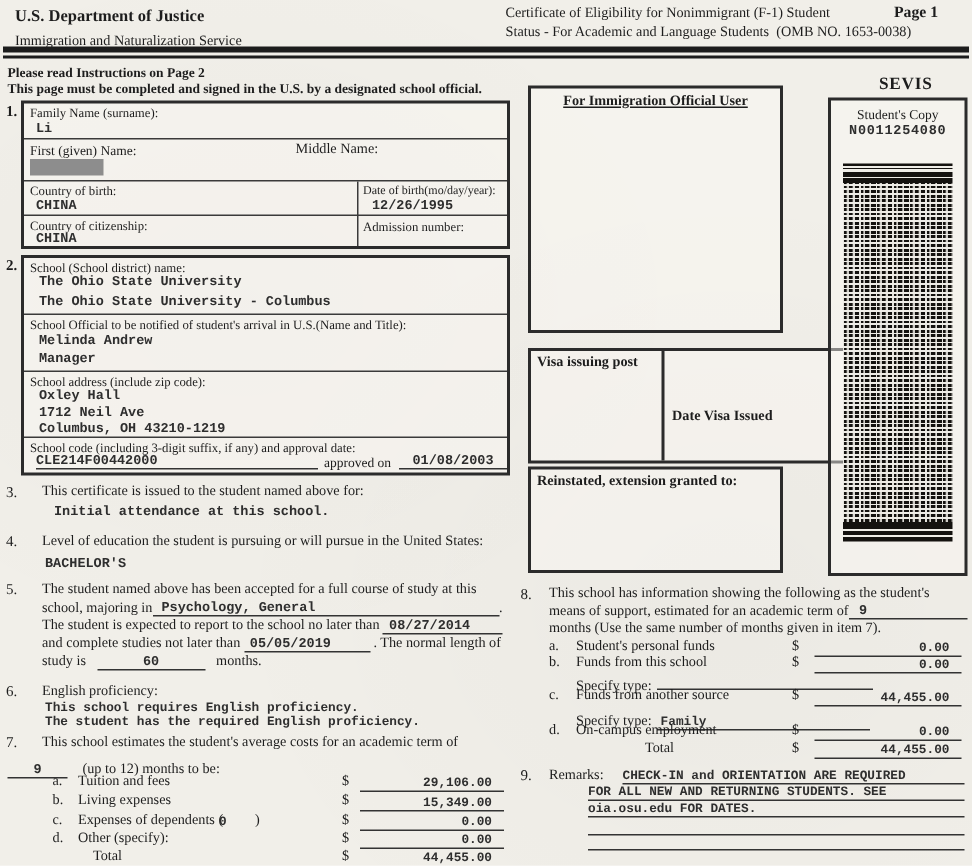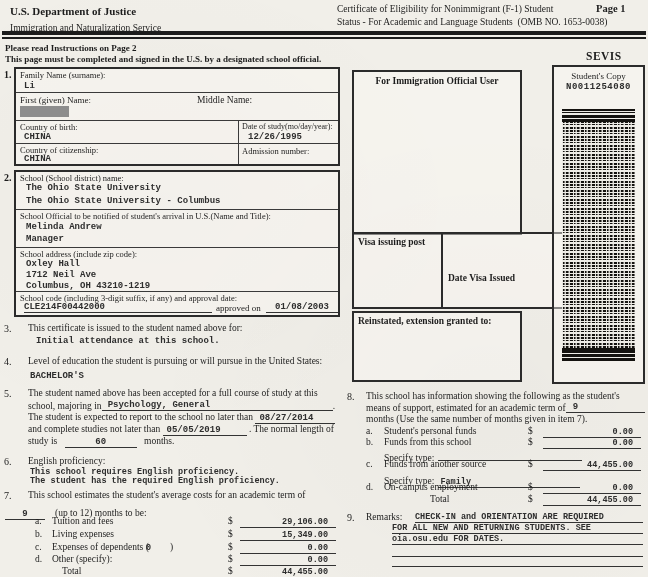--- a/index.html
+++ b/index.html
@@ -56,21 +56,21 @@
       <div class="lblrow mono fs9" style="left:8px;top:12px;">Li</div>
     </div>
     <div class="row bline" style="top:24px;height:28px;">
       <div class="lblrow serif fs9" style="left:4px;top:2px;">First (given) Name:</div>
       <div class="lblrow serif fs95" style="left:181px;top:2px;">Middle Name:</div>
       <div class="abs" style="left:4px;top:13px;width:49px;height:11px;background:#8d8d8d;"></div>
     </div>
     <div class="row bline" style="top:52px;height:23px;">
       <div class="lblrow serif fs85" style="left:4px;top:1px;">Country of birth:</div>
       <div class="lblrow mono fs9" style="left:8px;top:11px;">CHINA</div>
-      <div class="lblrow serif fs8" style="left:226px;top:1px;">Date of study(mo/day/year):</div>
+      <div class="lblrow serif fs8" style="left:226px;top:1px;">Date of birth(mo/day/year):</div>
       <div class="lblrow mono fs9" style="left:232px;top:11px;">12/26/1995</div>
     </div>
     <div class="row" style="top:75px;height:20px;">
       <div class="lblrow serif fs85" style="left:4px;top:1px;">Country of citizenship:</div>
       <div class="lblrow mono fs9" style="left:8px;top:10px;">CHINA</div>
       <div class="lblrow serif fs85" style="left:226px;top:2px;">Admission number:</div>
     </div>
     <div class="abs" style="left:222px;top:52px;width:1px;height:43px;background:#3a3a3a;"></div>
   </div>
 
@@ -167,21 +167,21 @@
     <span class="abs serif fs95 nowrap" style="left:52px;">Other (specify):</span>
     <span class="abs serif fs95" style="left:228px;">$</span>
     <span class="amt" style="left:240px;top:1px;width:96px;">0.00</span>
   </div>
   <div class="abs" style="left:0;top:566px;width:340px;height:11px;">
     <span class="abs serif fs95" style="left:62px;">Total</span>
     <span class="abs serif fs95" style="left:228px;">$</span>
     <span class="amt" style="left:240px;top:1px;width:96px;">44,455.00</span>
   </div>
 
-  <div class="box" style="left:352px;top:70px;width:170px;height:165px;">
+  <div class="box" style="left:352px;top:57px;width:170px;height:165px;text-decoration:underline;">
     <div class="serif b fs95" style="text-align:center;margin-top:4px;">For Immigration Official User</div>
   </div>
   <div class="box" style="left:352px;top:232px;width:213px;height:77px;">
     <div class="abs" style="left:87px;top:0;width:2px;height:73px;background:#2b2b2b;"></div>
     <div class="abs serif b fs95 nowrap" style="left:4px;top:3px;">Visa issuing post</div>
     <div class="abs serif b fs95 nowrap" style="left:94px;top:3px;margin-top:36px;">Date Visa Issued</div>
   </div>
   <div class="box" style="left:352px;top:311px;width:170px;height:71px;">
     <div class="abs serif b fs95 nowrap" style="left:4px;top:3px;">Reinstated, extension granted to:</div>
   </div>

